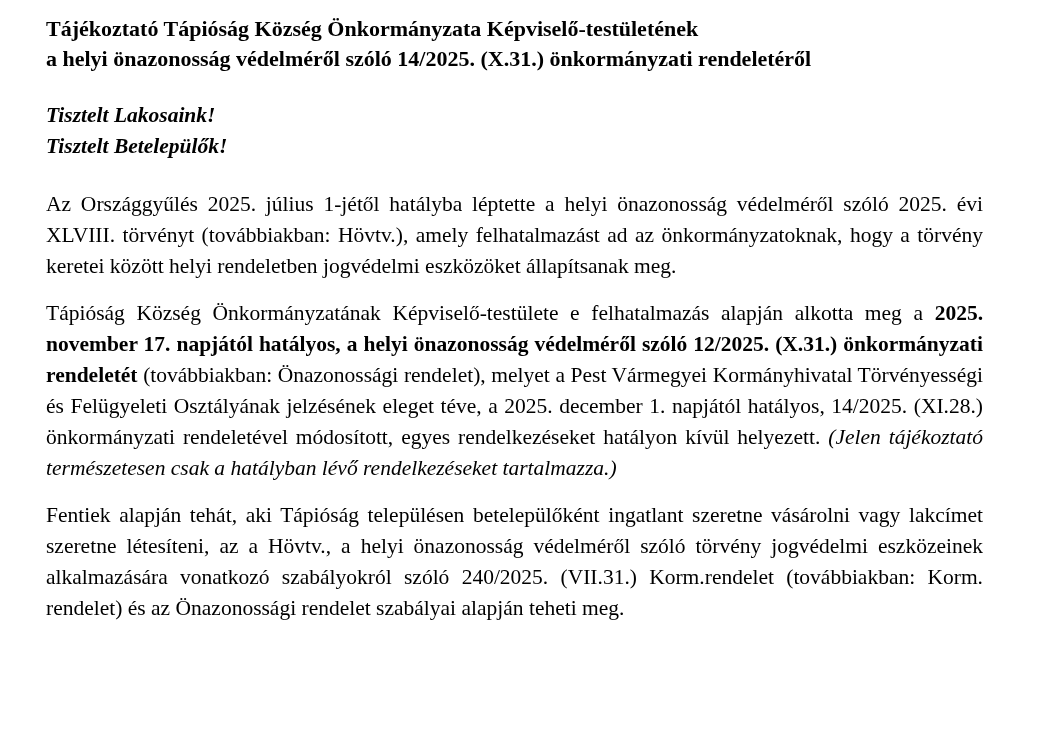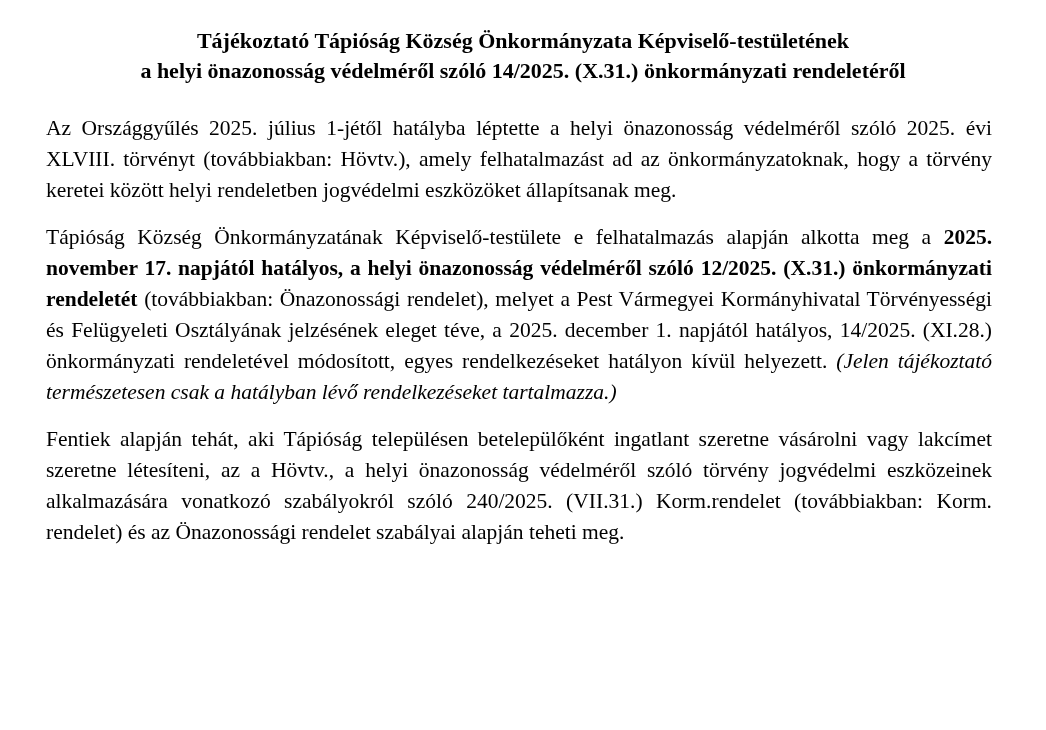--- a/index.html
+++ b/index.html
@@ -14,35 +14,34 @@
     font-family: "Liberation Serif", "DejaVu Serif", serif;
     color: #000000;
   }
   .page {
     box-sizing: border-box;
     width: 1046px;
     height: 730px;
     padding: 0 46px;
   }
   .doc-title {
-    margin-top: 26px;
+    margin-top: 14px;
     font-size: 22px;
     line-height: 30px;
     font-weight: bold;
-    text-align: center;
   }
   .salutation {
     margin-top: 26px;
     font-size: 21.5px;
     line-height: 31px;
     font-weight: bold;
     font-style: italic;
   }
   .body-para {
-    margin: 16px 8px 0 0;
+    margin: 16px 17px 0 0;
     font-size: 21.5px;
     line-height: 31px;
     text-align: justify;
     text-justify: inter-word;
     hyphens: none;
   }
   .body-para.first {
     margin-top: 27px;
   }
   .run-normal { font-weight: normal; font-style: normal; }
@@ -52,20 +51,24 @@
 </head>
 <body>
 
 <div class="page">
 
   <div class="doc-title">
     <div>Tájékoztató Tápióság Község Önkormányzata Képviselő-testületének</div>
     <div>a helyi önazonosság védelméről szóló 14/2025. (X.31.) önkormányzati rendeletéről</div>
   </div>
 
+  <div class="salutation">
+    <div>Tisztelt Lakosaink!</div>
+    <div>Tisztelt Betelepülők!</div>
+  </div>
 
   <p class="body-para first"><span class="run-normal">Az Országgyűlés 2025. július 1-jétől hatályba léptette a helyi önazonosság védelméről szóló 2025. évi XLVIII. törvényt (továbbiakban: Hövtv.), amely felhatalmazást ad az önkormányzatoknak, hogy a törvény keretei között helyi rendeletben jogvédelmi eszközöket állapítsanak meg.</span></p>
 
   <p class="body-para"><span class="run-normal">Tápióság Község Önkormányzatának Képviselő-testülete e felhatalmazás alapján alkotta meg a </span><span class="run-bold">2025. november 17. napjától hatályos, a helyi önazonosság védelméről szóló 12/2025. (X.31.) önkormányzati rendeletét</span><span class="run-normal"> (továbbiakban: Önazonossági rendelet), melyet a Pest Vármegyei Kormányhivatal Törvényességi és Felügyeleti Osztályának jelzésének eleget téve, a 2025. december 1. napjától hatályos, 14/2025. (XI.28.) önkormányzati rendeletével módosított, egyes rendelkezéseket hatályon kívül helyezett. </span><span class="run-italic">(Jelen tájékoztató természetesen csak a hatályban lévő rendelkezéseket tartalmazza.)</span></p>
 
   <p class="body-para"><span class="run-normal">Fentiek alapján tehát, aki Tápióság településen betelepülőként ingatlant szeretne vásárolni vagy lakcímet szeretne létesíteni, az a Hövtv., a helyi önazonosság védelméről szóló törvény jogvédelmi eszközeinek alkalmazására vonatkozó szabályokról szóló 240/2025. (VII.31.) Korm.rendelet (továbbiakban: Korm. rendelet) és az Önazonossági rendelet szabályai alapján teheti meg.</span></p>
 
 </div>
 
 </body></html>

